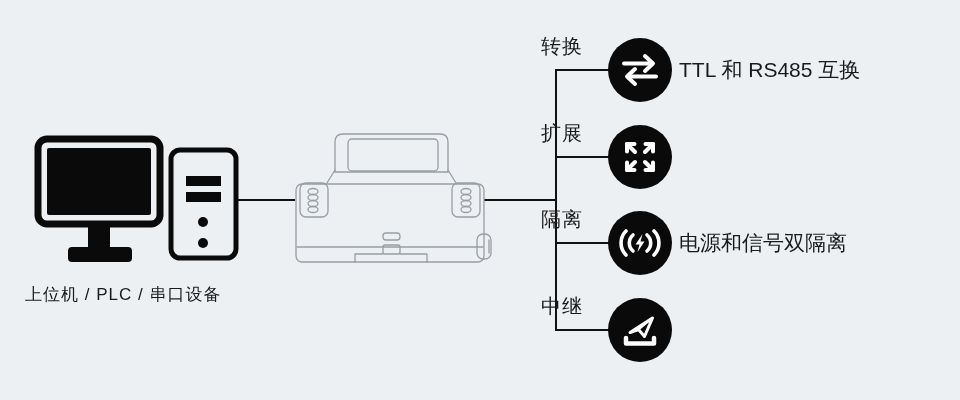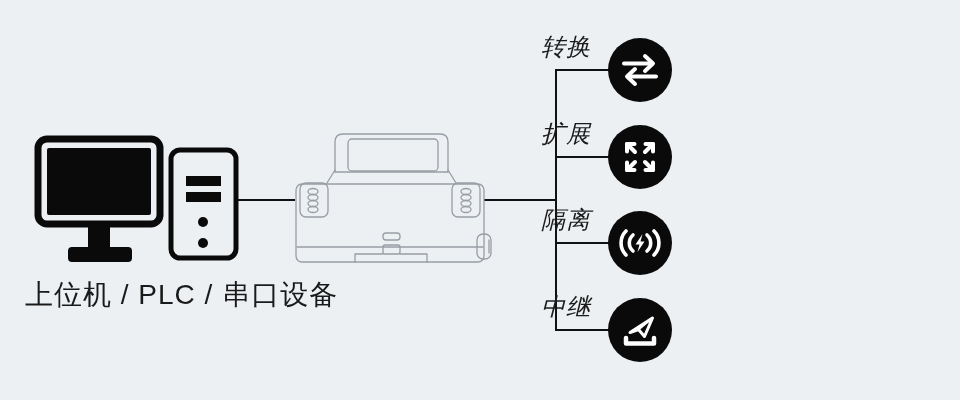--- a/index.html
+++ b/index.html
@@ -9,37 +9,37 @@
   }
   .canvas{
     position:relative;
     width:960px;height:400px;
     background:#edf0f3;
     overflow:hidden;
   }
   .line{position:absolute;background:#111;}
   .tag{
     position:absolute;left:541px;
-    font-size:24px;line-height:23px;color:#1a1a1a;
-    letter-spacing:1px;white-space:nowrap;font-style:italic;
+    font-size:20px;line-height:23px;color:#1a1a1a;
+    letter-spacing:1px;white-space:nowrap;
   }
   .feature-text{
     position:absolute;left:679px;
     font-size:21px;line-height:28px;color:#1a1a1a;
     white-space:nowrap;
   }
   .icon-circle{
     position:absolute;left:608px;
     width:64px;height:64px;border-radius:50%;
     background:#0a0a0a;
     display:flex;align-items:center;justify-content:center;
   }
   .source-label{
     position:absolute;left:25px;top:282px;
-    font-size:28px;line-height:26px;color:#1a1a1a;
+    font-size:17px;line-height:26px;color:#1a1a1a;
     letter-spacing:1px;white-space:nowrap;
   }
   svg{display:block;}
 </style>
 </head>
 <body>
 
 <div class="canvas">
 
   <div class="line" style="left:236px;top:199px;width:59px;height:2px;"></div>
@@ -105,20 +105,21 @@
   <div class="icon-circle" style="top:38px;">
     <svg width="64" height="64" viewBox="-32 -32 64 64">
       <g stroke="#fff" stroke-width="4" fill="none" stroke-linecap="round" stroke-linejoin="round">
         <path d="M -16,-6.5 H 12"></path>
         <path d="M 5,-14 L 13,-6.5 L 5,1"></path>
         <path d="M 16,6.5 H -12"></path>
         <path d="M -5,-1 L -13,6.5 L -5,14"></path>
       </g>
     </svg>
   </div>
+  <div class="feature-text" style="top:56px;">TTL 和 RS485 互换</div>
 
   <div class="tag" style="top:122px;">扩展</div>
   <div class="icon-circle" style="top:125px;">
     <svg width="64" height="64" viewBox="-32 -32 64 64">
       <g stroke="#fff" stroke-width="4" fill="none" stroke-linecap="round" stroke-linejoin="round">
         <path d="M -5,-5 L -13,-13"></path>
           <path d="M -13,-5.5 V -13 H -5.5"></path>
         <path d="M 5,-5 L 13,-13"></path>
           <path d="M 5.5,-13 H 13 V -5.5"></path>
         <path d="M -5,5 L -13,13"></path>
@@ -134,20 +135,21 @@
     <svg width="64" height="64" viewBox="-32 -32 64 64">
       <g stroke="#fff" stroke-width="3.6" fill="none" stroke-linecap="round">
         <path d="M -7,-8 A 10.5,10.5 0 0 0 -7,8"></path>
         <path d="M -14,-12 A 17,17 0 0 0 -14,12"></path>
         <path d="M 7,-8 A 10.5,10.5 0 0 1 7,8"></path>
         <path d="M 14,-12 A 17,17 0 0 1 14,12"></path>
       </g>
       <polygon points="2.5,-9 -4.5,1.5 -0.5,1.5 -2.5,9 4.5,-1.5 0.5,-1.5" fill="#fff"></polygon>
     </svg>
   </div>
+  <div class="feature-text" style="top:229px;">电源和信号双隔离</div>
 
   <div class="tag" style="top:295px;">中继</div>
   <div class="icon-circle" style="top:298px;">
     <svg width="64" height="64" viewBox="-32 -32 64 64">
       <g stroke="#fff" fill="none" stroke-linejoin="round" stroke-linecap="round">
         <path d="M -14,8 V 13.5 H 14 V 8" stroke-width="4.5"></path>
         <path d="M -10,2.5 L 12.5,-12 L 4.5,6.5 L -1.5,-0.5 Z" stroke-width="3"></path>
         <path d="M -1.5,-0.5 L 12.5,-12" stroke-width="2.2"></path>
       </g>
     </svg>

